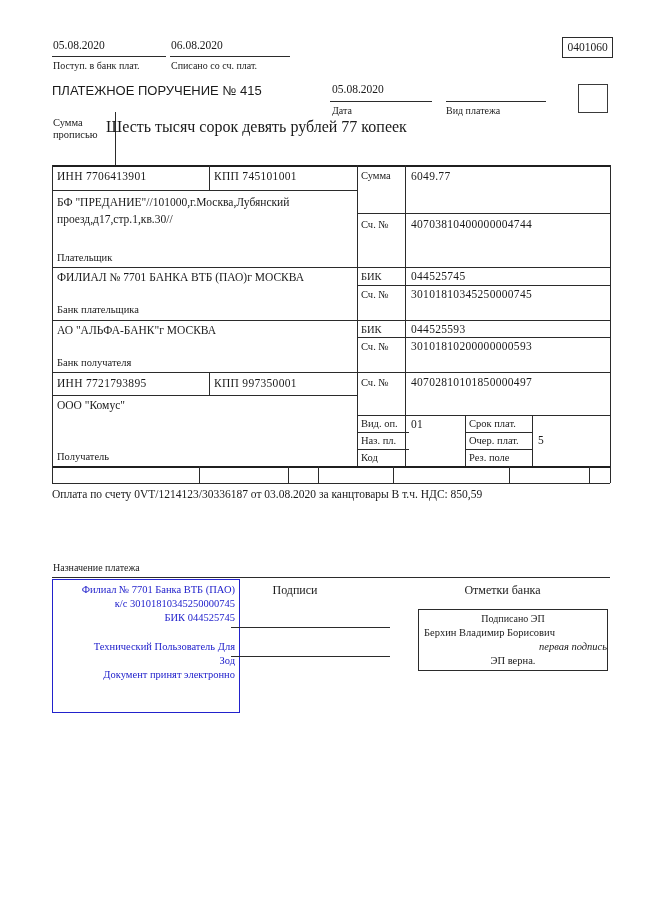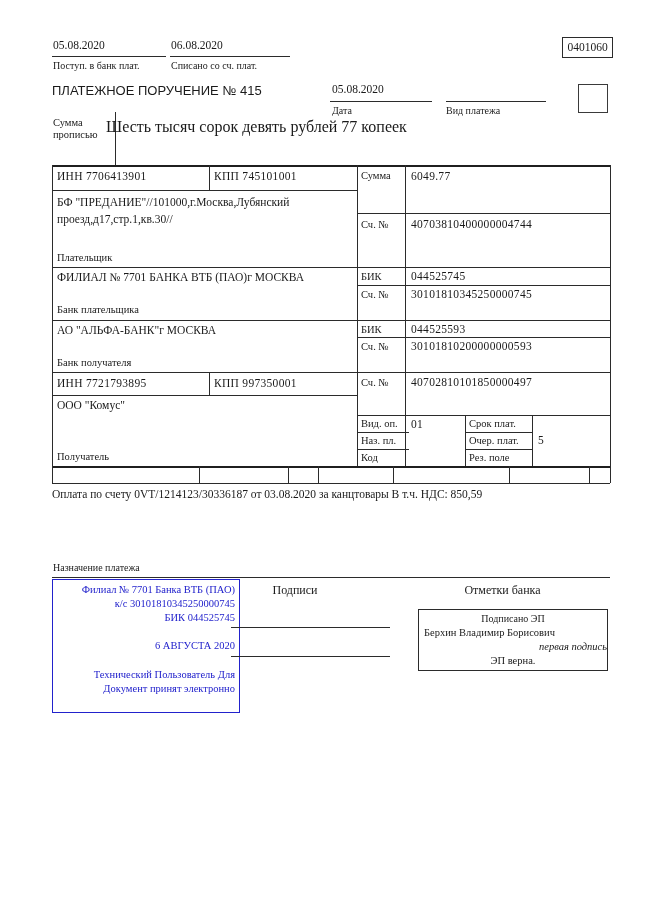--- a/index.html
+++ b/index.html
@@ -130,22 +130,22 @@
 
 <div class="t" style="left:52px;top:488px;">Оплата по счету 0VT/1214123/30336187 от 03.08.2020 за канцтовары В т.ч. НДС: 850,59</div>
 
 <div class="t lbl" style="left:53px;top:562px;font-size:10px;">Назначение платежа</div>
 <div class="hl" style="left:52px;top:577px;width:558px;"></div>
 
 <div class="box blue" style="left:52px;top:579px;width:178px;height:126px;border:1px solid #2222cc;padding:3px 4px;font-size:10.5px;line-height:14px;">
   <div>Филиал № 7701 Банка ВТБ (ПАО)</div>
   <div>к/с 30101810345250000745</div>
   <div>БИК 044525745</div>
-  <div style="margin-top:14px;">6 АВГУСТА 2020</div>
   <div style="margin-top:15px;">Технический Пользователь Для</div>
+  <div>Зод</div>
   <div>Документ принят электронно</div>
 </div>
 
 <div class="t ctr" style="left:235px;top:584px;width:120px;font-size:12px;">Подписи</div>
 <div class="hl" style="left:231px;top:627px;width:159px;"></div>
 <div class="hl" style="left:231px;top:656px;width:159px;"></div>
 
 <div class="t ctr" style="left:425px;top:584px;width:155px;font-size:12px;">Отметки банка</div>
 
 <div class="box" style="left:418px;top:609px;width:188px;height:58px;border:1px solid #2b2b2b;font-size:10.5px;line-height:14px;padding-top:2px;">

